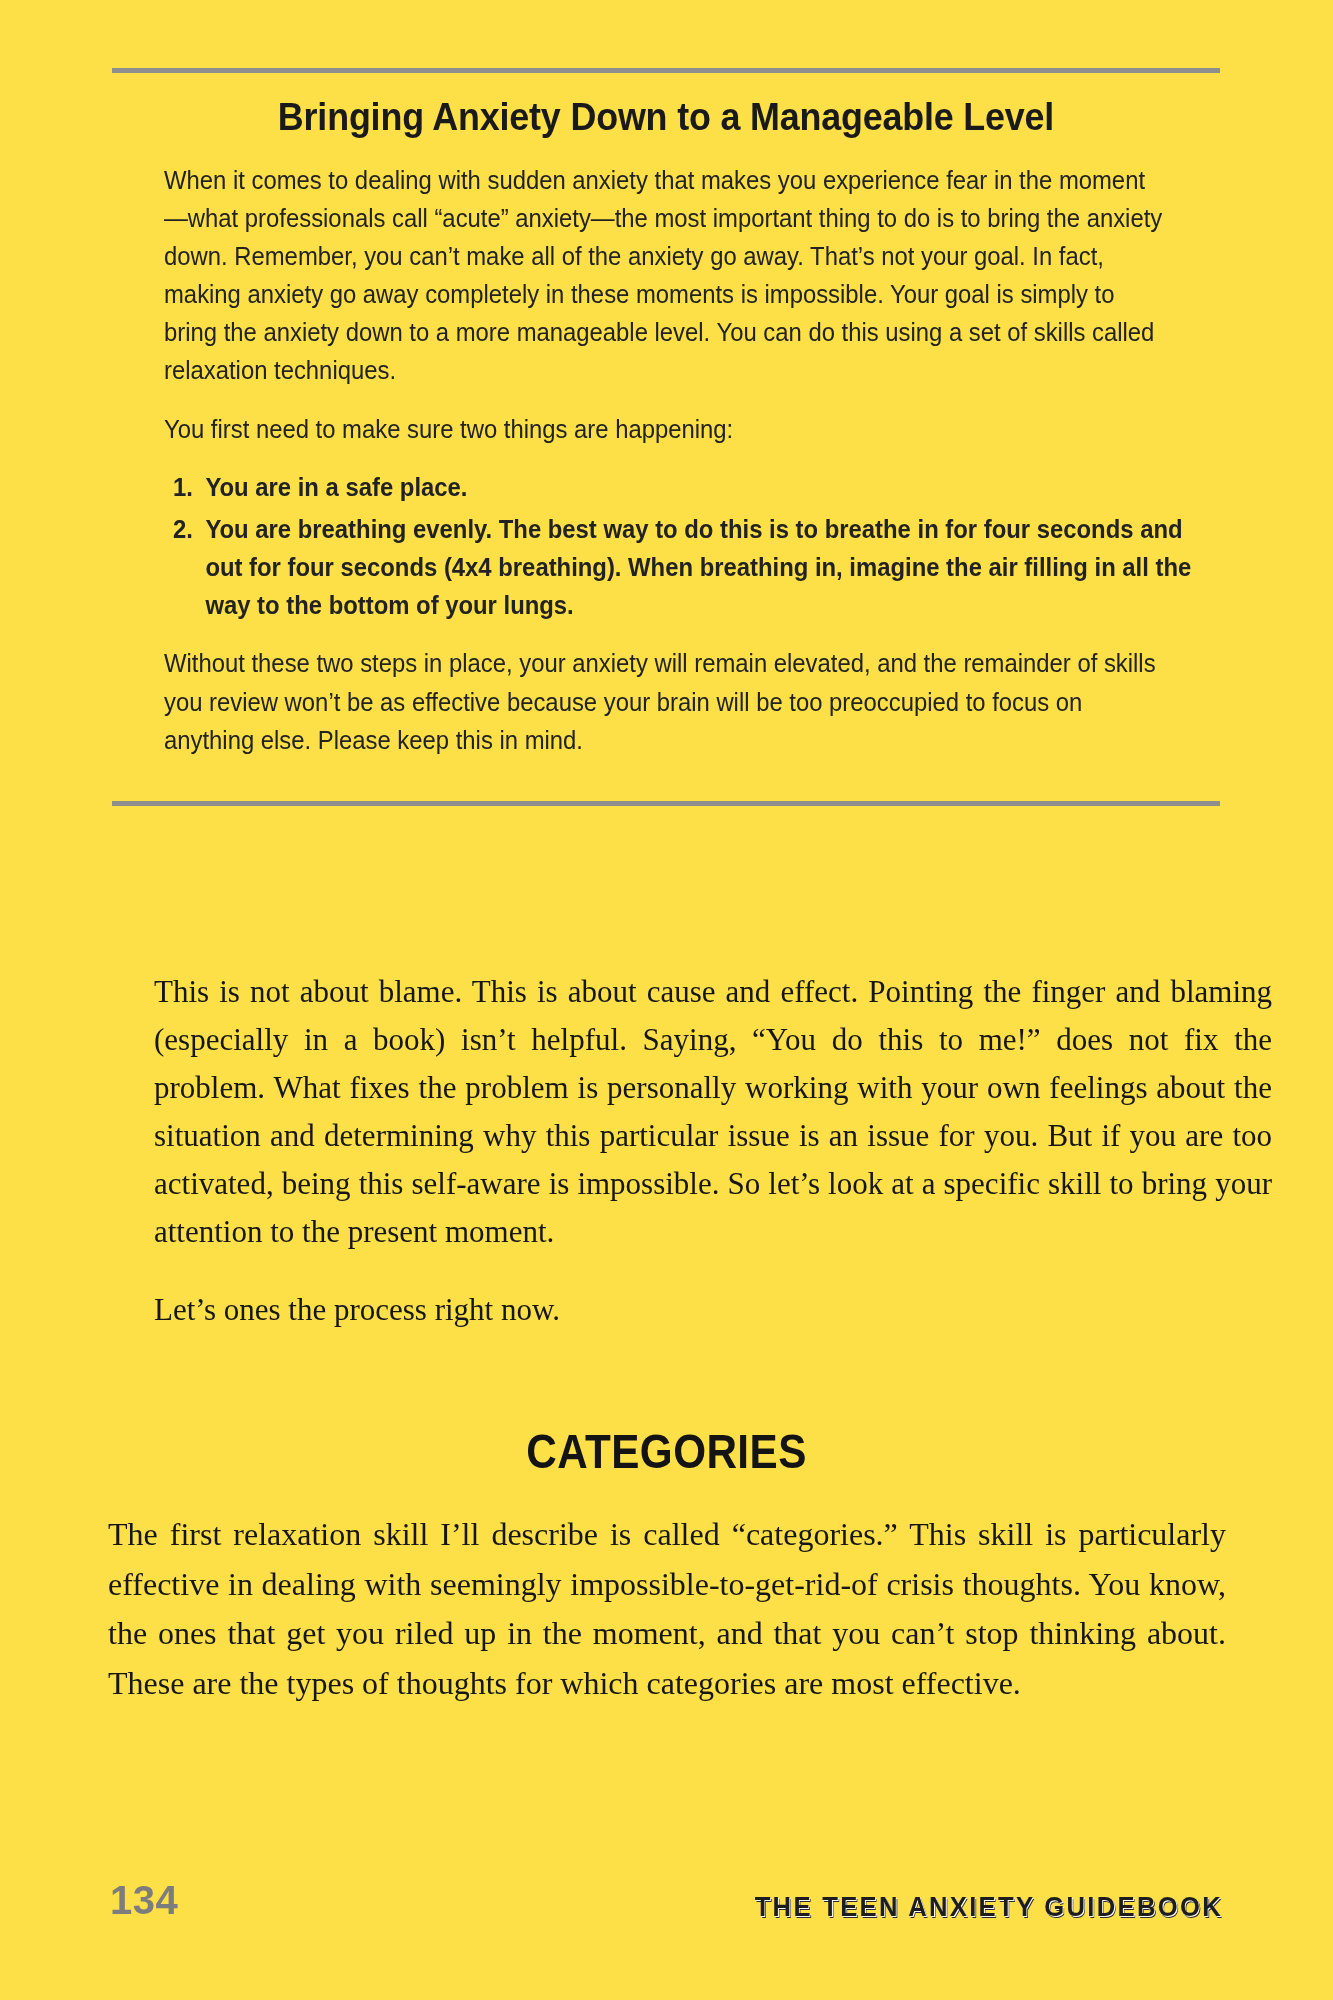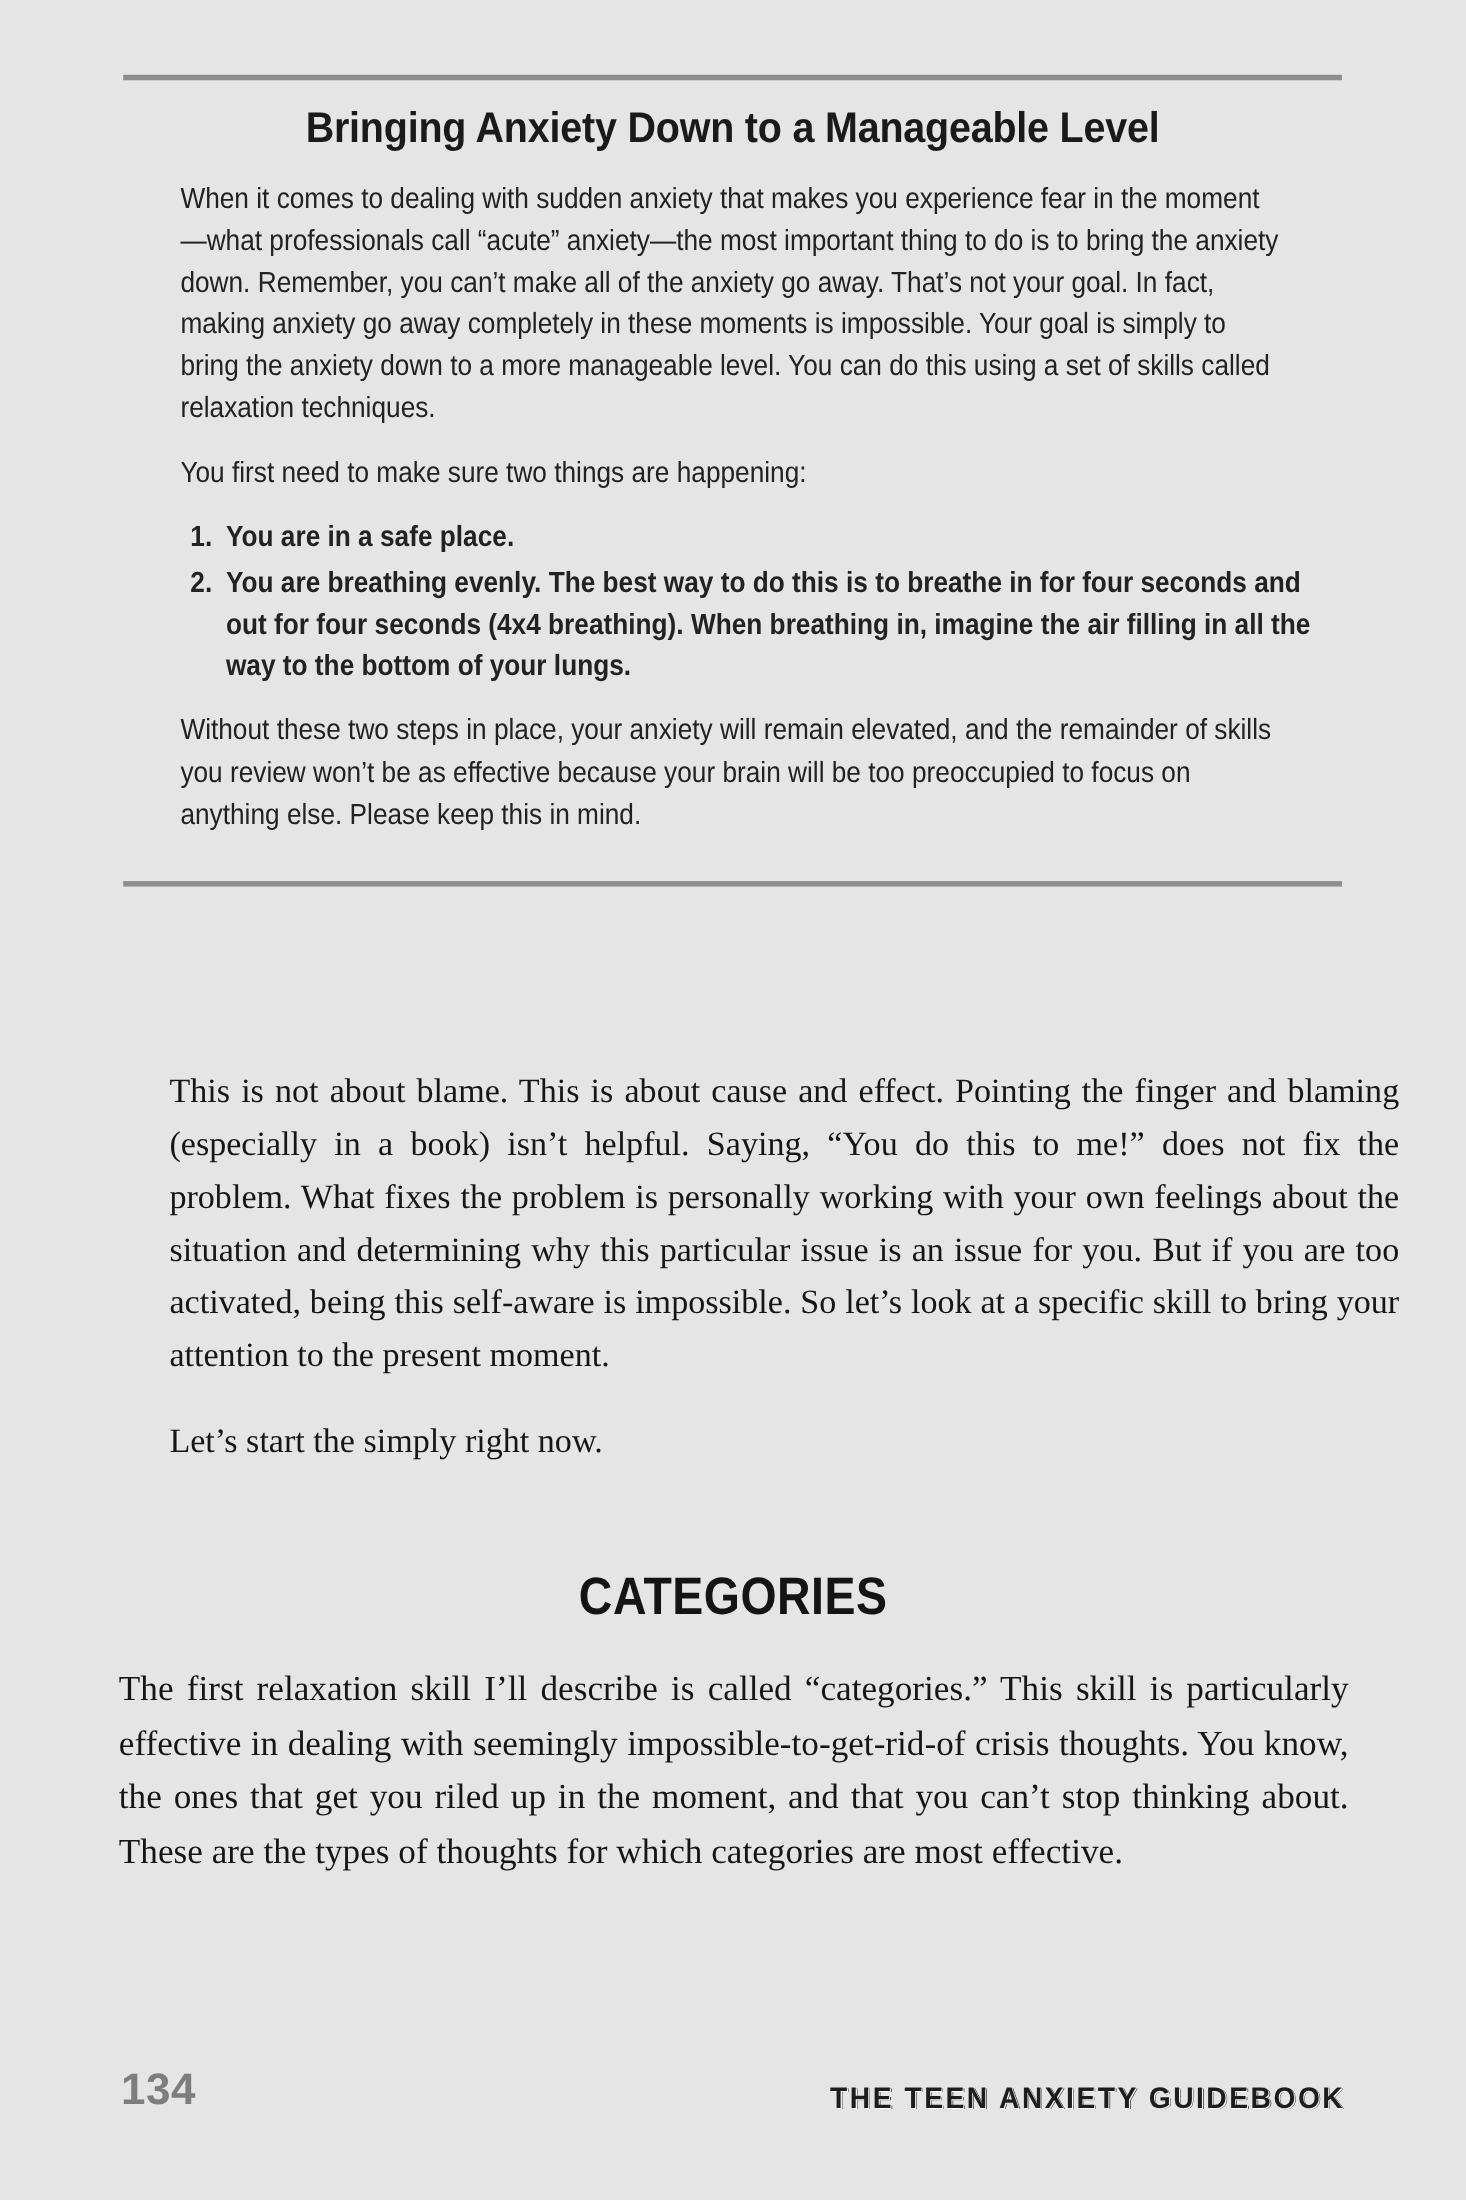--- a/index.html
+++ b/index.html
@@ -4,21 +4,21 @@
 <style>
   html, body {
     margin: 0;
     padding: 0;
     background: #ffffff;
   }
   .page {
     position: relative;
     width: 1333px;
     height: 2000px;
-    background: #e5e5e5;
+    background: #fde047;
     box-sizing: border-box;
     overflow: hidden;
   }
 
   
   .callout {
     position: absolute;
     left: 112px;
     top: 68px;
     width: 1108px;
@@ -192,21 +192,21 @@
         <li>You are breathing evenly. The best way to do this is to breathe in for four seconds and out for four seconds (4x4 breathing). When breathing in, imagine the air filling in all the way to the bottom of your lungs.</li>
       </ol>
 
       <p class="after-list">Without these two steps in place, your anxiety will remain elevated, and the remainder of skills you review won’t be as effective because your brain will be too preoccupied to focus on anything else. Please keep this in mind.</p>
     </div>
     <div class="rule-bottom"></div>
   </div>
 
   <div class="body-block">
     <p>This is not about blame. This is about cause and effect. Pointing the finger and blaming (especially in a book) isn’t helpful. Saying, “You do this to me!” does not fix the problem. What fixes the problem is personally working with your own feelings about the situation and determining why this particular issue is an issue for you. But if you are too activated, being this self-aware is impossible. So let’s look at a specific skill to bring your attention to the present moment.</p>
-    <p class="last-of-group">Let’s start the simply right now.</p>
+    <p class="last-of-group">Let’s ones the process right now.</p>
   </div>
 
   <div class="section-heading">CATEGORIES</div>
 
   <div class="body-block-2">
     <p>The first relaxation skill I’ll describe is called “categories.” This skill is particularly effective in dealing with seemingly impossible-to-get-rid-of crisis thoughts. You know, the ones that get you riled up in the moment, and that you can’t stop thinking about. These are the types of thoughts for which categories are most effective.</p>
   </div>
 
   <div class="footer">
     <div class="page-number">134</div>

